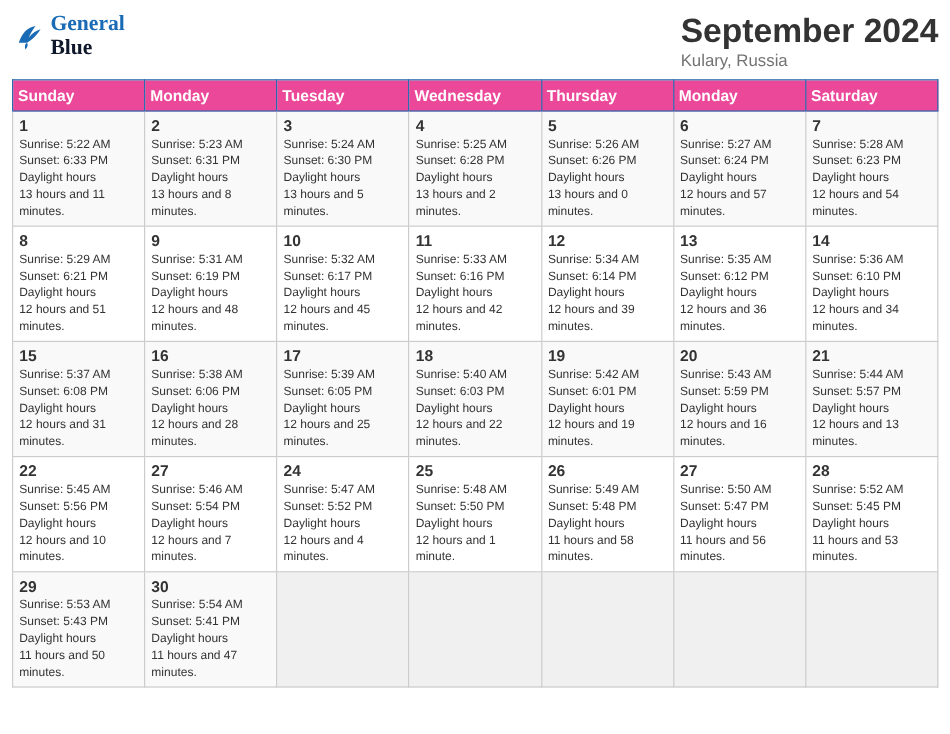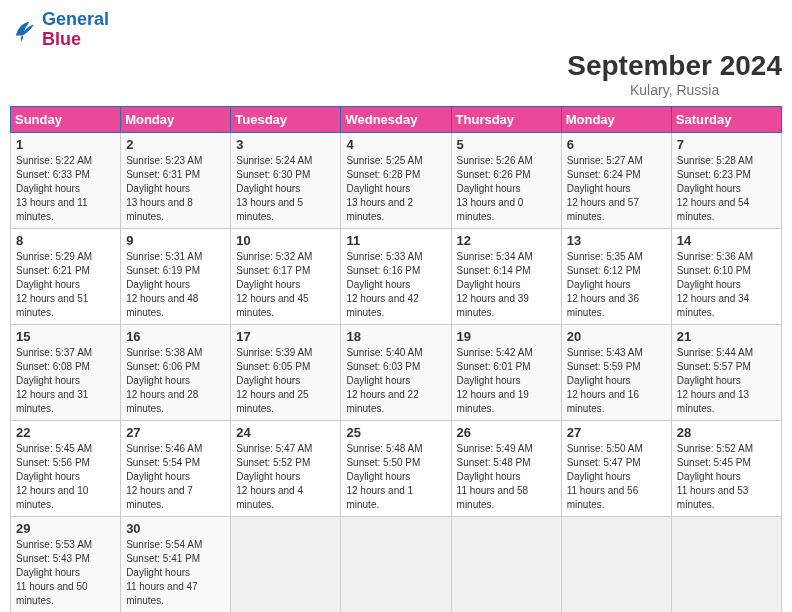--- a/index.html
+++ b/index.html
@@ -13,37 +13,37 @@
     .header {
       display: flex;
       justify-content: space-between;
       align-items: flex-start;
       margin-bottom: 8px;
     }
     .logo {
       display: flex;
       align-items: center;
       gap: 4px;
+      font-family: Liberation Serif, serif;
     }
     .logo-text {
       font-size: 18px;
       font-weight: bold;
       color: #333;
       line-height: 1.1;
     }
     .logo-text span {
       color: #1a6bb5;
     }
     .logo-bird {
       width: 28px;
       height: 28px;
     }
     .title-block {
-      text-align: center;
-      margin-top: 40px;
+      text-align: left;
     }
     .month-title {
       font-size: 28px;
       font-weight: bold;
       color: #333;
     }
     .subtitle {
       font-size: 14px;
       color: #737373;
     }
@@ -92,21 +92,21 @@
 <body>
 
 <div class="header">
   <div class="logo">
     <svg class="logo-bird" viewBox="0 0 40 40" xmlns="http://www.w3.org/2000/svg">
       <path d="M8 28 Q14 10 28 8 Q22 16 20 22 Q26 14 34 12 Q28 22 18 28 Z" fill="#1a6bb5"></path>
       <path d="M18 28 Q20 32 16 36 Q14 30 18 28Z" fill="#1a6bb5"></path>
     </svg>
     <div class="logo-text">
       <div><span>General</span></div>
-      <div style="color:#be185d;">Blue</div>
+      <div style="color:#0f172a;">Blue</div>
     </div>
   </div>
   <div class="title-block">
     <div class="month-title">September 2024</div>
     <div class="subtitle">Kulary, Russia</div>
   </div>
 </div>
 
 <table>
   <thead>

